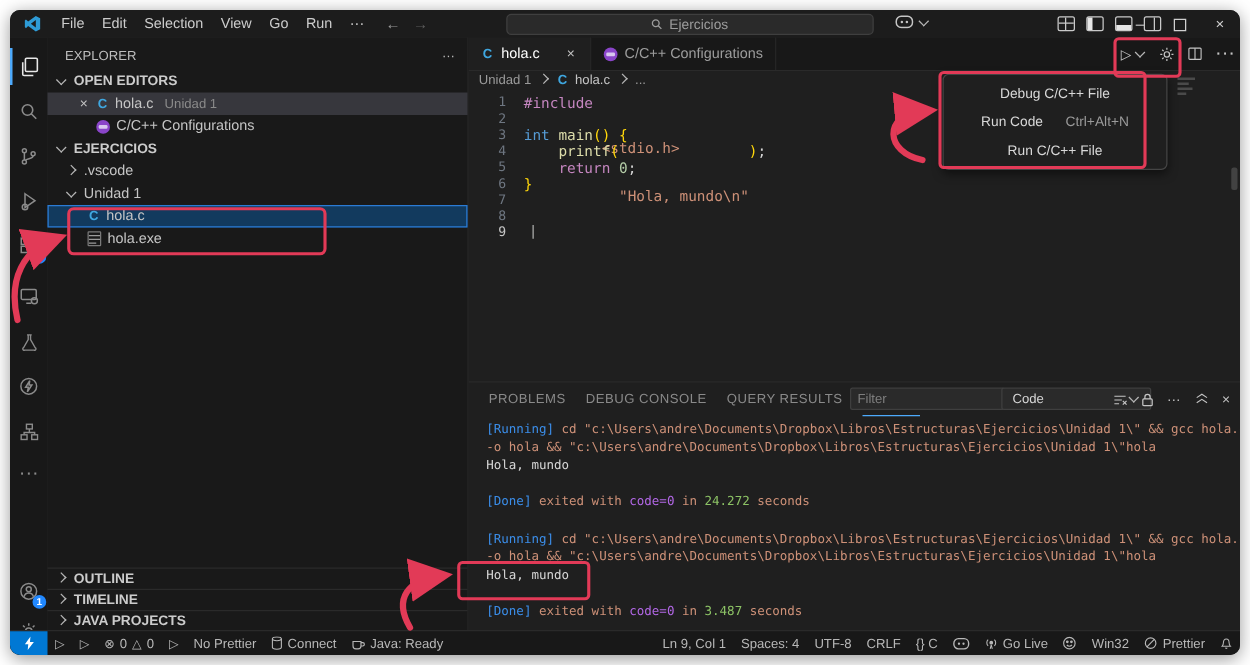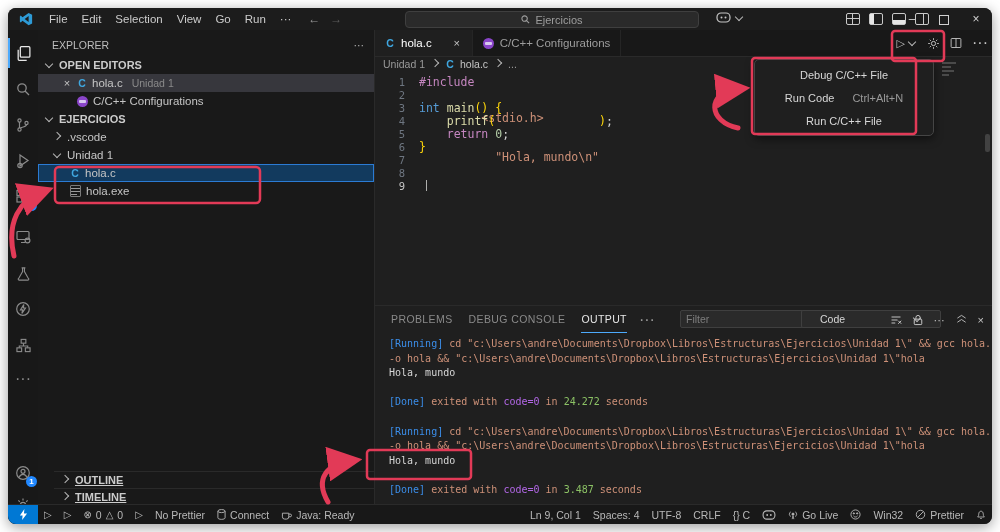--- a/index.html
+++ b/index.html
@@ -42,21 +42,21 @@
   .sb-row.sel-tree{background:#123a5e;outline:1px solid #2b7bd4;outline-offset:-1px;}
   .chev{display:inline-block;width:5px;height:5px;border-right:1.2px solid #b6b6b6;border-bottom:1.2px solid #b6b6b6;
         transform:rotate(45deg);margin:0 2px 2px 2px;flex:none;}
   .chev.r{transform:rotate(-45deg);}
   .cfile{color:#3fa7e0;font-weight:bold;font-size:10.5px;width:10px;text-align:center;flex:none;}
   .ccpp{width:11px;height:11px;border-radius:50%;background:#8a45c9;flex:none;position:relative;}
   .ccpp::before{content:"";position:absolute;left:2px;right:2px;top:4px;height:3px;background:#d8c8ef;border-radius:1px;}
   .bin{width:9px;height:10px;flex:none;background:linear-gradient(#9a9a9a 0 0) 0 2px/9px 1px no-repeat,
        linear-gradient(#9a9a9a 0 0) 0 5px/9px 1px no-repeat,linear-gradient(#9a9a9a 0 0) 0 8px/6px 1px no-repeat;border:1px solid #7a7a7a;border-radius:1px;}
   .xclose{color:#c5c5c5;font-size:11px;width:10px;text-align:center;flex:none;}
-  .sb-bottom{position:absolute;left:16px;right:0;bottom:0;text-decoration:underline;}
+  .sb-bottom{position:absolute;left:0;right:0;bottom:0;}
   .sb-bottom .sec-head{border-top:1px solid #2a2a2a;height:16px;}
   
   .main{position:absolute;left:367px;top:22px;right:0;bottom:19px;background:#1f1f1f;}
   .tabstrip{position:absolute;left:0;top:0;right:0;height:26px;background:#181818;display:flex;border-bottom:1px solid #2a2a2a;}
   .tab{display:flex;align-items:center;gap:6px;padding:0 10px;font-size:11.5px;color:#9d9d9d;border-right:1px solid #252525;}
   .tab.active{background:#1f1f1f;color:#ffffff;}
   .editor-actions{position:absolute;right:4px;top:0;height:26px;display:flex;align-items:center;gap:10px;color:#c5c5c5;}
   .breadcrumb{position:absolute;left:0;top:26px;right:0;height:16px;display:flex;align-items:center;gap:5px;
               padding-left:8px;font-size:10.5px;color:#9a9a9a;}
   .codearea{position:absolute;left:0;top:42px;right:0;height:233px;font-family:"DejaVu Sans Mono","Liberation Mono",monospace;
@@ -75,21 +75,21 @@
   
   .panel{position:absolute;left:0;top:275px;right:0;height:200px;background:#1f1f1f;border-top:1px solid #2a2a2a;}
   .panel-head{position:absolute;left:0;top:0;right:0;height:27px;display:flex;align-items:center;}
   .ptab{margin-left:16px;font-size:10.5px;letter-spacing:.4px;color:#8a8a8a;line-height:25px;}
   .ptab.active{color:#e7e7e7;border-bottom:1px solid #4daafc;}
   .pdots{margin-left:12px;color:#9a9a9a;}
   .filter{position:absolute;left:305px;top:4px;width:112px;height:16px;background:#2a2a2a;border:1px solid #3f3f3f;border-radius:2px;
           color:#c5c5c5;font-size:10.5px;padding:0 5px;outline:none;}
   .filter::placeholder{color:#7e7e7e;}
   .chselect{position:absolute;left:426px;top:4px;width:102px;height:16px;background:#2a2a2a;border:1px solid #3f3f3f;border-radius:2px;
-            display:flex;align-items:center;justify-content:space-between;padding:0 18px;font-size:10.5px;color:#d6d6d6;gap:38px;}
+            display:flex;align-items:center;justify-content:space-between;padding:0 8px;font-size:10.5px;color:#d6d6d6;gap:38px;}
   .picons{position:absolute;right:8px;top:0;height:27px;display:flex;align-items:center;gap:11px;color:#c5c5c5;font-size:11px;}
   .output{position:absolute;left:0;top:27px;right:0;bottom:0;font-family:"DejaVu Sans Mono","Liberation Mono",monospace;
           font-size:10px;padding:4px 0 0 14px;overflow:hidden;}
   .ol{height:14.6px;line-height:14.6px;white-space:pre;}
   
   .statusbar{position:absolute;left:0;right:0;bottom:0;height:19px;background:#181818;border-top:1px solid #2a2a2a;
              display:flex;align-items:center;font-size:10.5px;color:#b8b8b8;}
   .remotebox{width:30px;height:19px;background:#0078d4;color:#fff;display:flex;align-items:center;justify-content:center;flex:none;}
   .sitem{display:flex;align-items:center;gap:4px;padding:0 6px;white-space:nowrap;}
   .statusbar .spacer{flex:1;}
@@ -275,20 +275,24 @@
       </div>
       <div class="sb-bottom" id="sb-sections">
           <div class="sec-head">
             <span class="chev r"></span>
             <span>OUTLINE</span>
           </div>
           <div class="sec-head">
             <span class="chev r"></span>
             <span>TIMELINE</span>
           </div>
+          <div class="sec-head">
+            <span class="chev r"></span>
+            <span>JAVA PROJECTS</span>
+          </div>
         </div>
     </div>
 
     <div class="main">
       <div class="tabstrip">
         <div class="tab active">
           <span class="cfile">C</span>
           <span>hola.c</span>
           <span class="xclose" style="margin-left:14px">×</span>
         </div>
@@ -335,20 +339,21 @@
           <i style="width:12px"></i>
           <i style="width:7px"></i>
         </div>
       <div class="vscroll"></div>
 
       <div class="panel">
         <div class="panel-head">
           <span id="ptabs" style="display:flex">
               <span class="ptab">PROBLEMS</span>
               <span class="ptab">DEBUG CONSOLE</span>
+              <span class="ptab">QUERY RESULTS</span>
               <span class="ptab active">OUTPUT</span>
             </span>
           <span class="pdots">···</span>
           <input class="filter" placeholder="Filter" style="">
           <div class="chselect">
             <span>Code</span>
               <span class="chev"></span>
           </div>
           <div class="picons">
             <svg width="12" height="12" viewBox="0 0 16 16" stroke="#c5c5c5" stroke-width="1.3">

